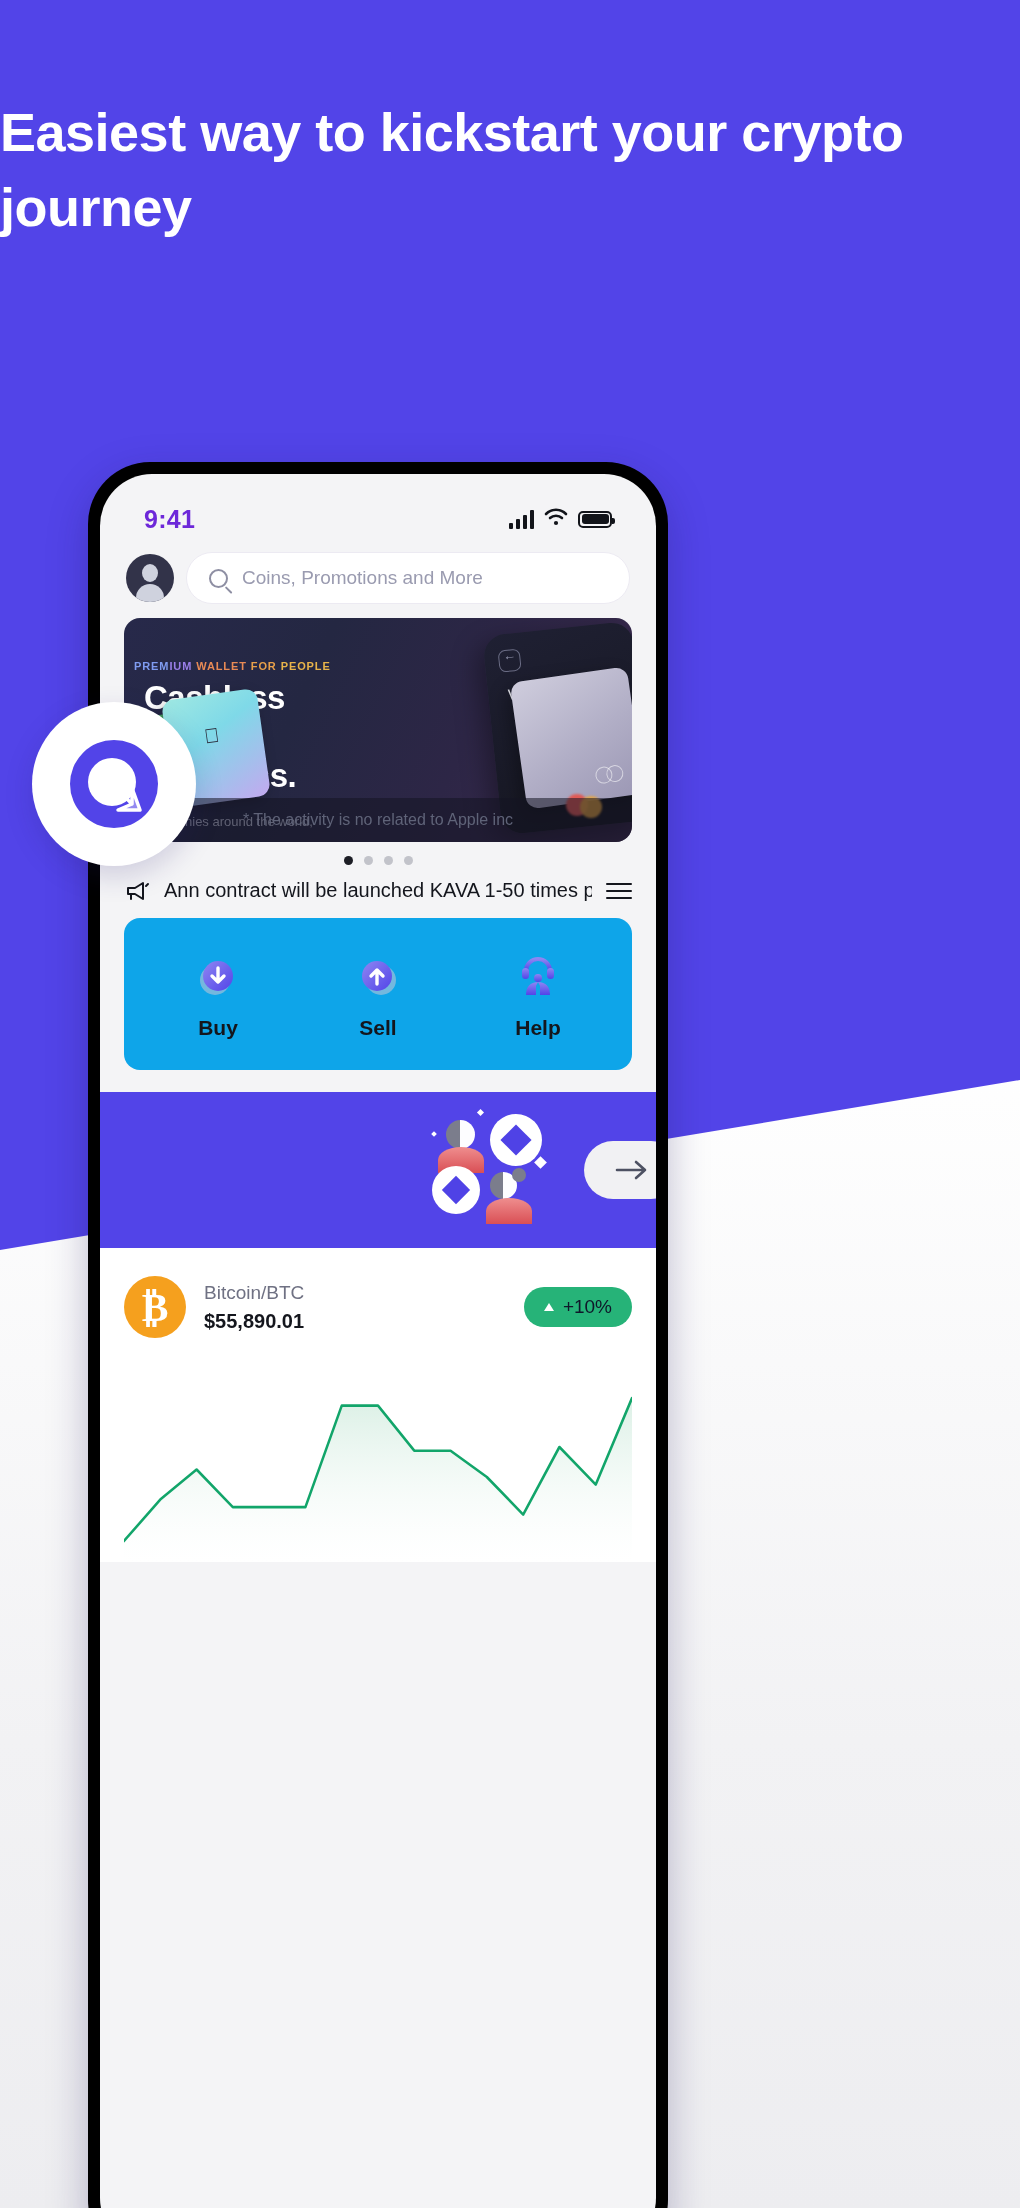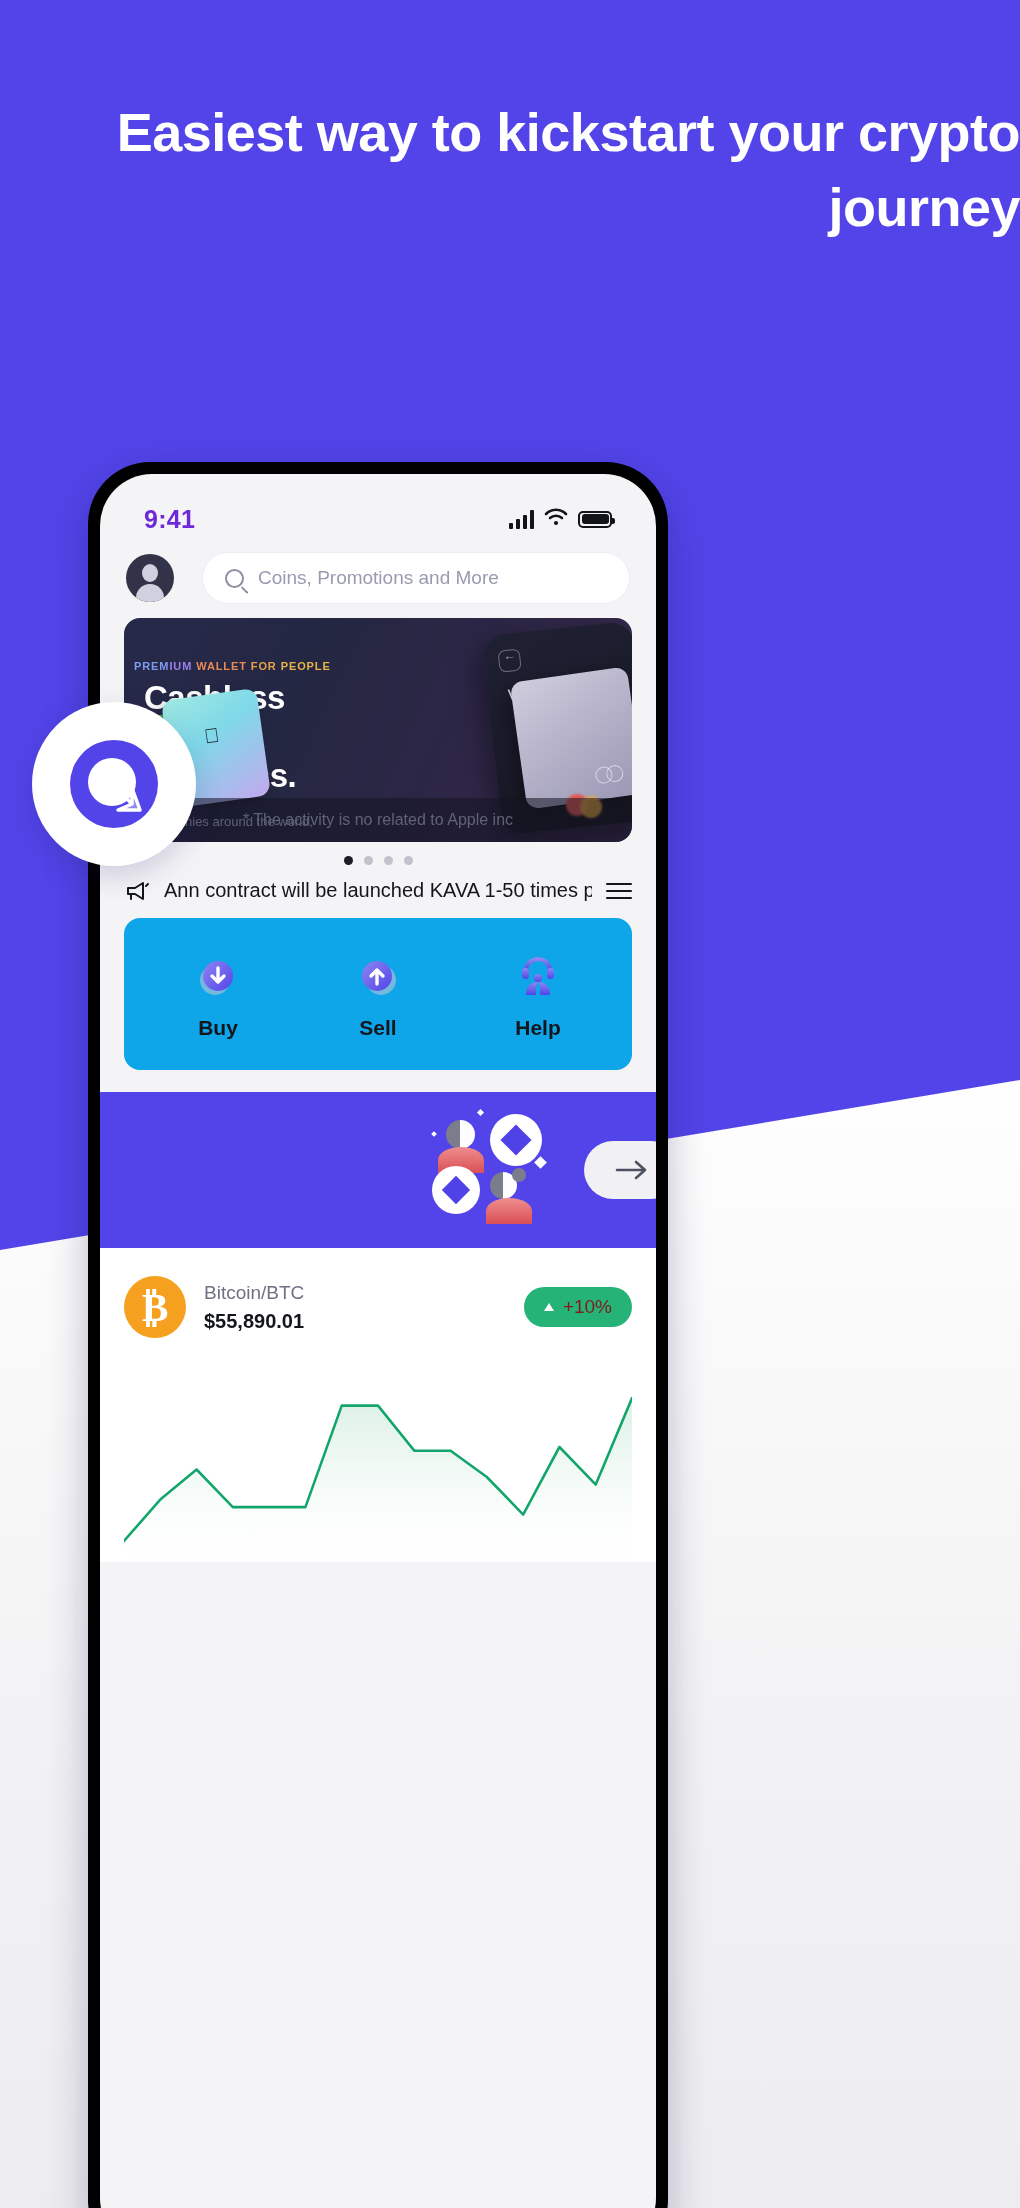--- a/index.html
+++ b/index.html
@@ -18,21 +18,21 @@
     clip-path: polygon(0 0, 1020px 0, 1020px 1080px, 0 1250px);
   }
   .white-under {
     position: absolute; left: 0; top: 1040px; width: 1020px; height: 1168px;
     background: linear-gradient(180deg,#ffffff 0%, #f2f2f4 60%, #ededf0 100%);
     z-index: 0;
   }
 
   .headline {
     position: absolute; left: 0; top: 95px; width: 1020px;
-    text-align: right; color: #ffffff;
+    text-align: left; color: #ffffff;
     font-size: 54px; line-height: 75px; font-weight: 700;
     letter-spacing: -0.5px; z-index: 3;
   }
 
   
   .phone {
     position: absolute; left: 88px; top: 462px;
     width: 580px; height: 1800px;
     background: #000000;
     border-radius: 62px;
@@ -55,21 +55,21 @@
   .sb-right { display: flex; align-items: center; gap: 10px; }
   .bars { display: flex; align-items: flex-end; gap: 3px; height: 19px; }
   .bars i { width: 4px; background: #12141a; border-radius: 1px; display:block; }
   .bars i:nth-child(1){height:6px}.bars i:nth-child(2){height:10px}
   .bars i:nth-child(3){height:14px}.bars i:nth-child(4){height:19px}
   .battery { width: 34px; height: 17px; border: 2px solid #12141a; border-radius: 5px; position: relative; }
   .battery::before { content:""; position:absolute; left:1.5px; top:1.5px; right:1.5px; bottom:1.5px; background:#12141a; border-radius:3px;}
   .battery::after { content:""; position:absolute; right:-5px; top:5px; width:3px; height:6px; background:#12141a; border-radius:0 2px 2px 0;}
 
   
-  .searchrow { display: flex; align-items: center; gap: 28px; padding: 6px 26px 0 26px; }
+  .searchrow { display: flex; align-items: center; gap: 12px; padding: 6px 26px 0 26px; }
   .avatar {
     width: 48px; height: 48px; border-radius: 50%;
     background: #323349; position: relative; overflow: hidden; flex: none;
   }
   .avatar::before { content:""; position:absolute; left:16px; top:10px; width:16px; height:18px; border-radius:50%; background:#cfd2de;}
   .avatar::after { content:""; position:absolute; left:10px; top:30px; width:28px; height:22px; border-radius:14px 14px 0 0; background:#cfd2de;}
   .searchbox {
     flex: 1; height: 52px; background: #ffffff; border-radius: 26px;
     display: flex; align-items: center; gap: 14px; padding: 0 22px;
     border: 1px solid #eceaf2;
@@ -152,21 +152,21 @@
   .pa-body { position:absolute; border-radius: 50% 50% 0 0; background:linear-gradient(180deg,#ef8e8e,#d94f55);}
   .pa-spark { position:absolute; background:#fff; transform:rotate(45deg);}
   .arrowpill { position:absolute; right:-24px; top:50%; transform:translateY(-50%); width:96px; height:58px; background:#f1f1f3; border-radius:29px; display:flex; align-items:center; justify-content:center;}
 
   
   .coincard { background:#ffffff; padding: 28px 24px 0 24px; flex:1;}
   .coinrow { display:flex; align-items:center; gap:18px;}
   .btc { width:62px; height:62px; border-radius:50%; background:#f5a01e; color:#fff; display:flex; align-items:center; justify-content:center; font-size:40px; font-weight:700; font-family:"Liberation Serif", serif; flex:none;}
   .coinname { font-size:19px; color:#6f7183;}
   .coinprice { font-size:20px; font-weight:700; color:#14161d; margin-top:6px;}
-  .pct { margin-left:auto; background:#26b378; color:#7f1d1d; border-radius:20px; padding:9px 20px; font-size:19px; font-weight:500; display:flex; align-items:center; gap:9px;}
+  .pct { margin-left:auto; background:#26b378; color:#0f172a; border-radius:20px; padding:9px 20px; font-size:19px; font-weight:500; display:flex; align-items:center; gap:9px;}
   .pct .tri { width:0;height:0;border-left:5px solid transparent;border-right:5px solid transparent;border-bottom:8px solid #fff;}
   .chartwrap { margin-top:24px; height:200px; position:relative;}
 
   
   .logobadge {
     position:absolute; left:32px; top:702px; width:164px; height:164px;
     background:#ffffff; border-radius:50%; z-index:6;
     display:flex; align-items:center; justify-content:center;
     box-shadow: 0 10px 28px rgba(40,30,110,.18);
   }

